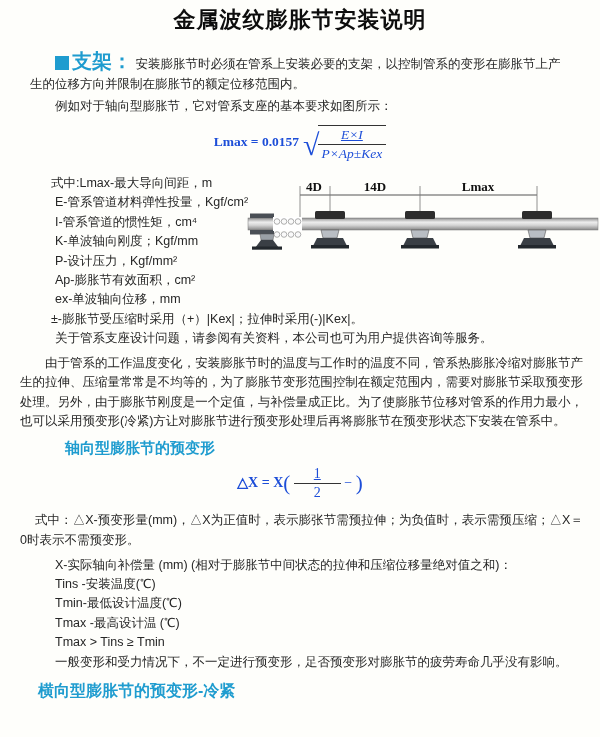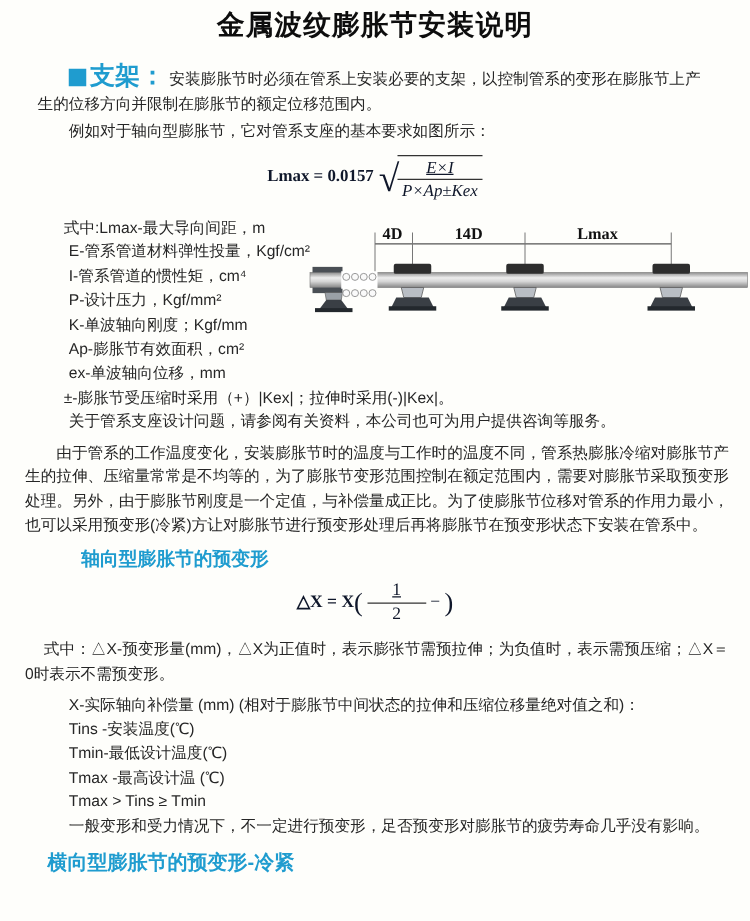--- a/index.html
+++ b/index.html
@@ -31,21 +31,21 @@
     text-indent:25px;
     line-height:20px;
   }
   .para-example{
     margin:3px 20px 0;
     text-indent:35px;
     line-height:19px;
   }
   .formula{
     font-family:"Liberation Serif", serif;
-    color:#0f172a;
+    color:#1d4ed8;
   }
   .formula-lmax{
     margin:9px 0 0 0;
     text-align:center;
     font-size:13.5px;
     height:40px;
   }
   .formula-lmax .flhs{font-weight:bold;margin-right:4px;}
   .frac{
     display:inline-block;vertical-align:middle;
@@ -114,22 +114,22 @@
   <p class="para-example">例如对于轴向型膨胀节，它对管系支座的基本要求如图所示：</p>
 
   <div class="formula formula-lmax">
     <span class="flhs">Lmax = 0.0157</span><span class="sqrt-sym">√</span><span class="sqrt-body"><span class="frac"><span class="num it">E×I</span><span class="den it">P×Ap±Kex</span></span></span>
   </div>
 
   <div class="defs">
     <div class="def-line outdent">式中:Lmax-最大导向间距，m</div>
     <div class="def-line">E-管系管道材料弹性投量，Kgf/cm²</div>
     <div class="def-line">I-管系管道的惯性矩，cm⁴</div>
+    <div class="def-line">K-单波轴向刚度；Kgf/mm</div>
     <div class="def-line">P-设计压力，Kgf/mm²</div>
-    <div class="def-line">K-单波轴向刚度；Kgf/mm</div>
     <div class="def-line">Ap-膨胀节有效面积，cm²</div>
     <div class="def-line">ex-单波轴向位移，mm</div>
     <div class="def-line outdent">±-膨胀节受压缩时采用（+）|Kex|；拉伸时采用(-)|Kex|。</div>
     <div class="def-line">关于管系支座设计问题，请参阅有关资料，本公司也可为用户提供咨询等服务。</div>
   </div>
 
   <div class="diagram">
     <svg width="360" height="96" viewBox="0 0 360 96">
       <defs>
         <linearGradient id="pipeGrad" x1="0" y1="0" x2="0" y2="1">

